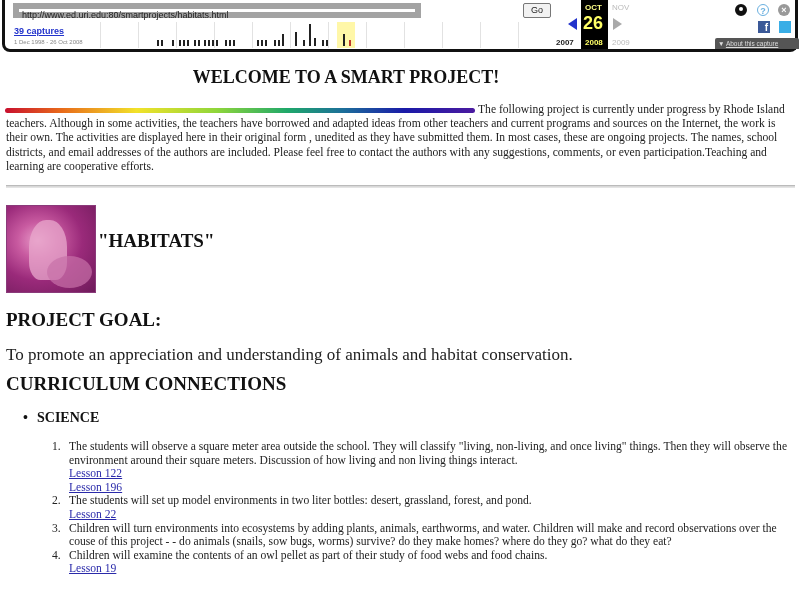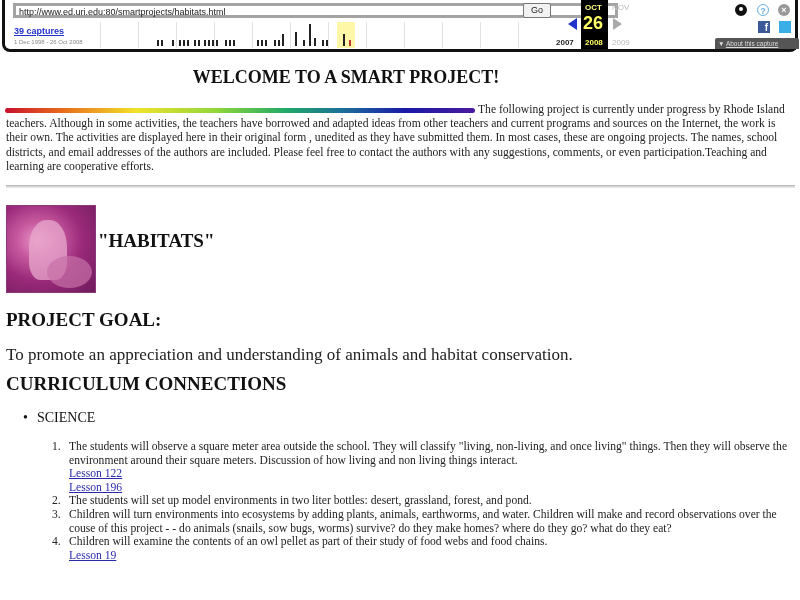--- a/index.html
+++ b/index.html
@@ -7,22 +7,22 @@
     body { width: 800px; height: 600px; overflow: hidden; position: relative; font-family: "Liberation Serif", serif; color: #222; }
 
     
     .wb-toolbar {
       position: absolute; left: 2px; top: 0; width: 796px; height: 52px;
       background: #ffffff; border: 3px solid #111; border-top: none;
       border-radius: 0 0 8px 8px;
       font-family: "Liberation Sans", sans-serif;
     }
     .wb-url {
-      position: absolute; left: 8px; top: 3px; width: 605px; height: 15px;
-      border: 3px solid #a3a3a3; font-size: 9px; line-height: 13px; padding: 0 3px;
+      position: absolute; left: 8px; top: 3px; width: 408px; height: 15px;
+      border: 6px solid #a3a3a3; font-size: 9px; line-height: 13px; padding: 0 3px;
       color: #222; font-family: "Liberation Sans", sans-serif; background: #fff;
     }
     .wb-go {
       position: absolute; left: 518px; top: 3px; width: 28px; height: 15px;
       border: 1px solid #777; background: #f2f2f2; font-size: 9px; line-height: 13px;
       text-align: center; color: #222; border-radius: 2px;
     }
     .wb-captures {
       position: absolute; left: 9px; top: 26px; font-size: 9px; font-weight: bold;
       color: #2233cc; text-decoration: underline;
@@ -95,21 +95,21 @@
     .habitat-img .animal2 {
       position: absolute; left: 40px; top: 50px; width: 45px; height: 32px;
       border-radius: 50%; background: #c870a8; opacity: .7;
     }
     .habitat-title { position: absolute; left: 98px; top: 230px; font-size: 19px; font-weight: bold; color: #111; margin: 0; }
 
     .h-goal { position: absolute; left: 6px; top: 309px; font-size: 19px; font-weight: bold; color: #111; margin: 0; }
     .goal-text { position: absolute; left: 6px; top: 345px; font-size: 17px; color: #222; margin: 0; }
     .h-curr { position: absolute; left: 6px; top: 373px; font-size: 19px; font-weight: bold; color: #111; margin: 0; }
 
-    .subject { position: absolute; left: 23px; top: 410px; font-size: 14px; font-weight: normal; color: #111; margin: 0; }
+    .subject { position: absolute; left: 23px; top: 410px; font-size: 14px; font-weight: bold; color: #111; margin: 0; }
     .subject .bullet { display: inline-block; width: 14px; }
 
     .ol { position: absolute; left: 52px; top: 440px; width: 745px; font-size: 11.6px; line-height: 13.6px; color: #222; }
     .ol .item { position: relative; padding-left: 17px; }
     .ol .num { position: absolute; left: 0; top: 0; }
     .ol a { color: #2a2aaa; text-decoration: underline; display: block; }
   </style>
 </head>
 <body>
 
@@ -208,20 +208,21 @@
 <div class="ol">
   <div class="item">
     <span class="num">1.</span>
     <span>The students will observe a square meter area outside the school. They will classify "living, non-living, and once living" things. Then they will observe the environment around their square meters. Discussion of how living and non living things interact.</span>
     <a>Lesson 122</a>
     <a>Lesson 196</a>
   </div>
   <div class="item">
     <span class="num">2.</span>
     <span>The students will set up model environments in two liter bottles: desert, grassland, forest, and pond.</span>
+    <a>Lesson 22</a>
   </div>
   <div class="item">
     <span class="num">3.</span>
     <span>Children will turn environments into ecosystems by adding plants, animals, earthworms, and water. Children will make and record observations over the couse of this project - - do animals (snails, sow bugs, worms) survive? do they make homes? where do they go? what do they eat?</span>
   </div>
   <div class="item">
     <span class="num">4.</span>
     <span>Children will examine the contents of an owl pellet as part of their study of food webs and food chains.</span>
     <a>Lesson 19</a>
   </div>

